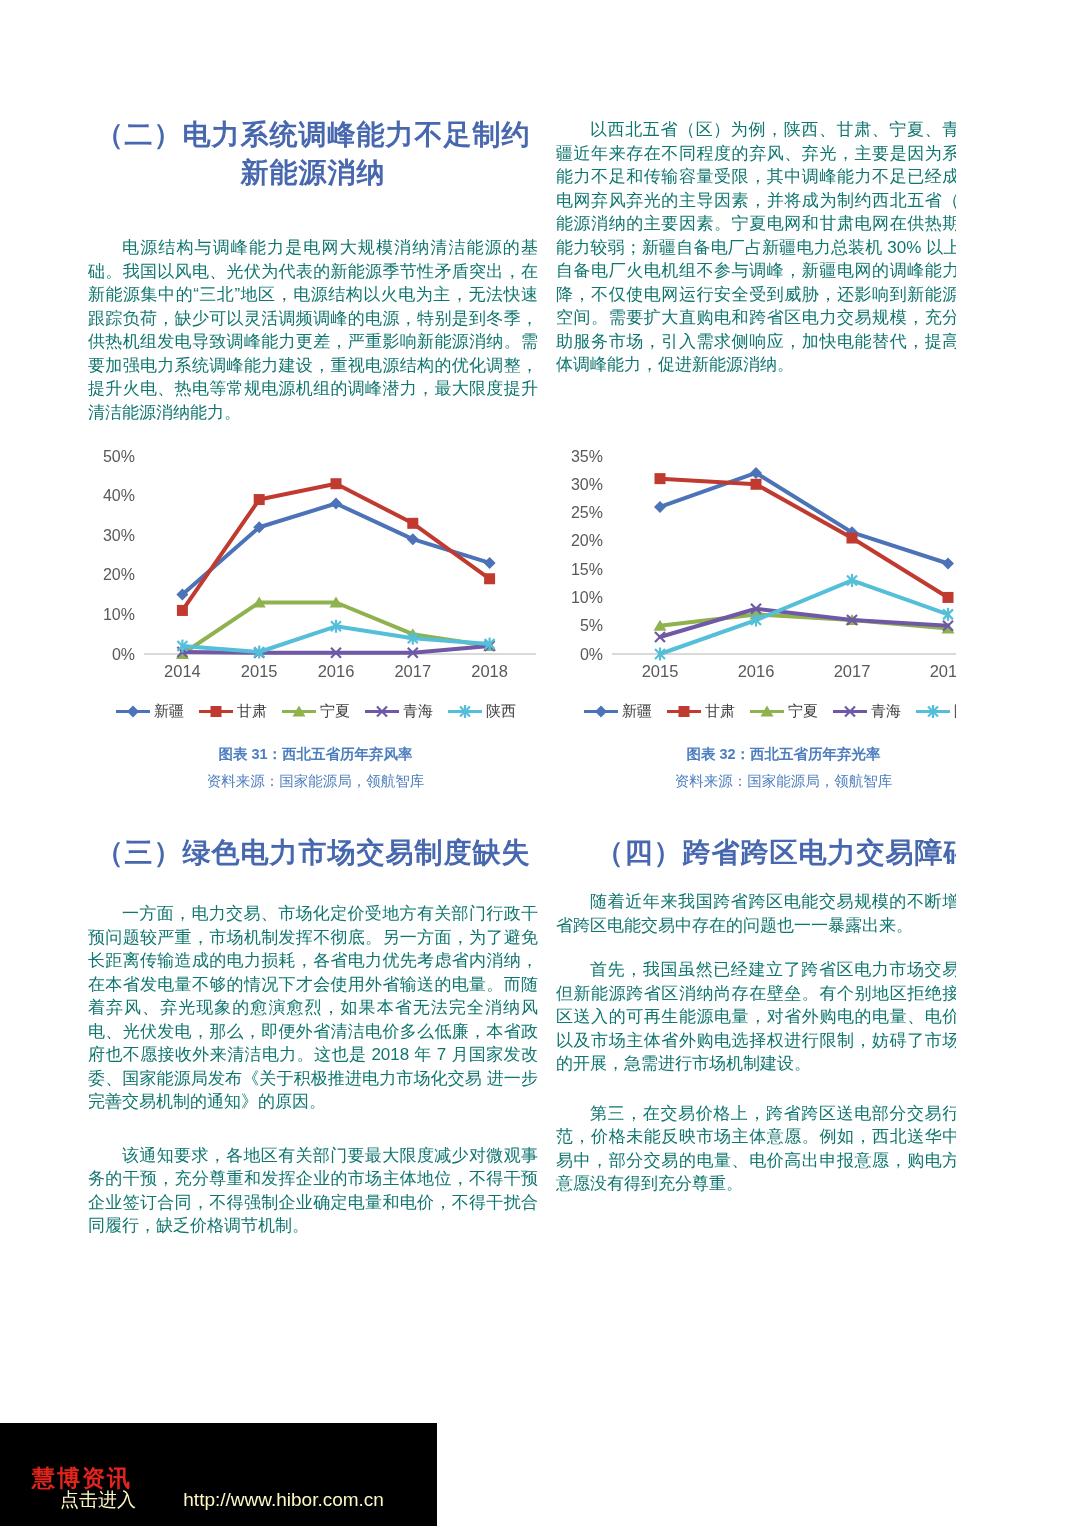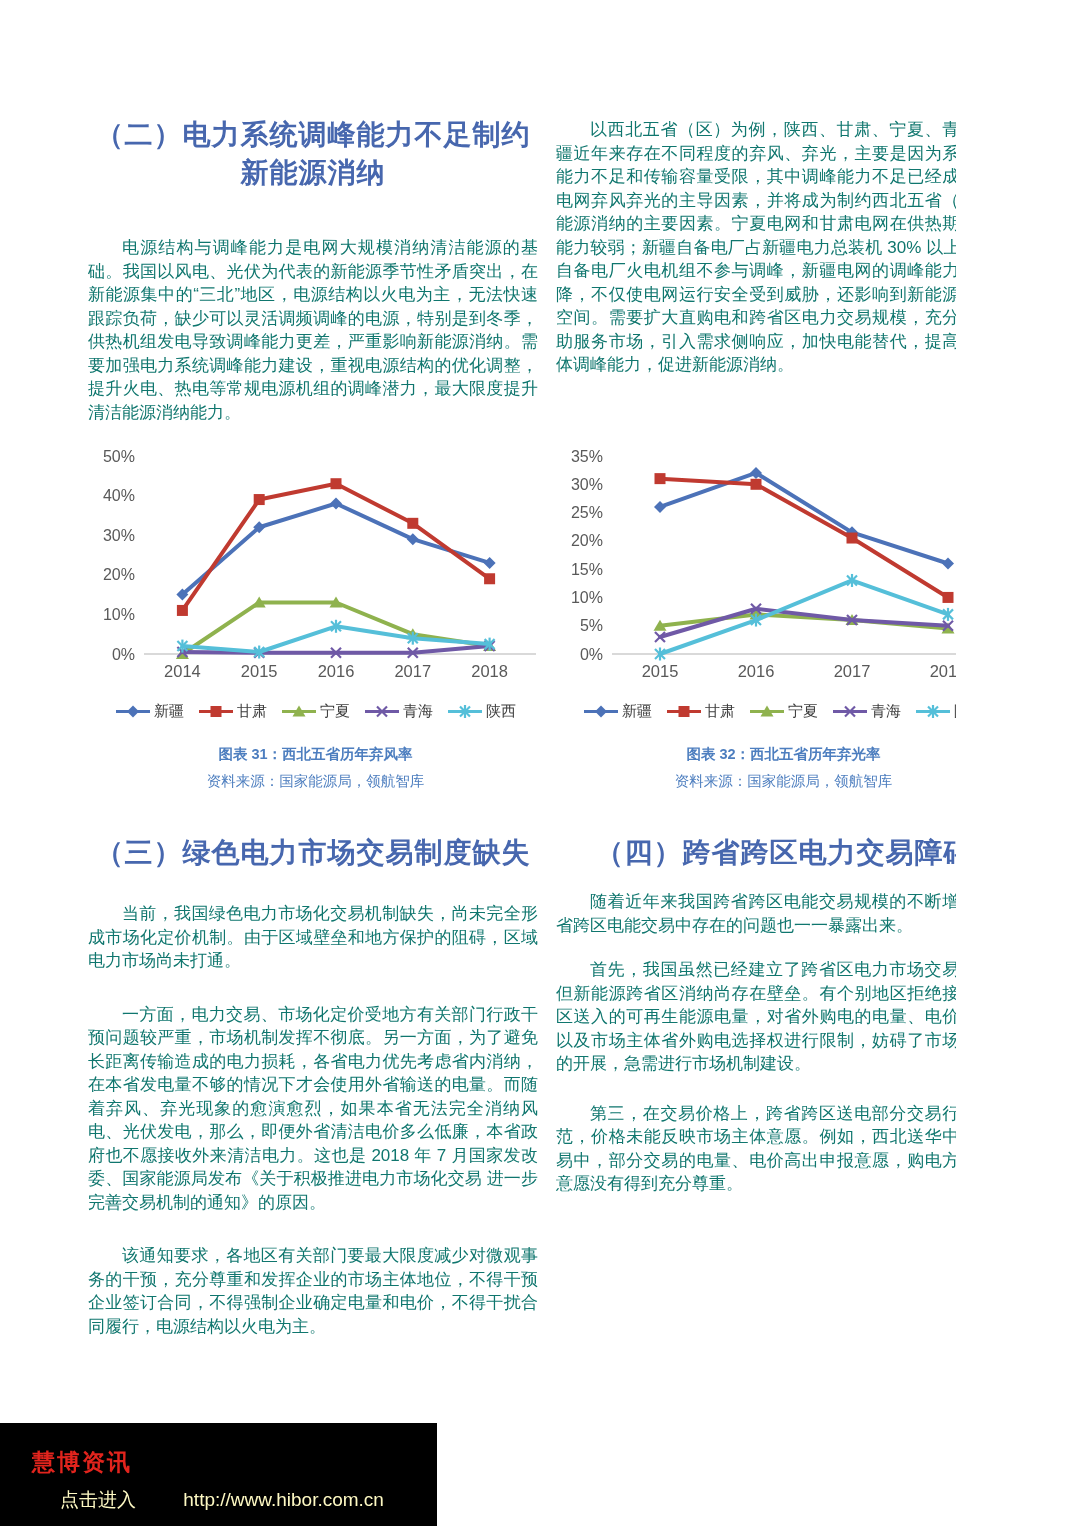--- a/index.html
+++ b/index.html
@@ -38,21 +38,21 @@
   }
   .legend-item{display:inline-flex;align-items:center;gap:3px;white-space:nowrap;}
   .cap{margin-top:24px;text-align:center;color:#4d7ebf;font-size:14.5px;font-weight:bold;}
   .src{margin-top:8px;text-align:center;color:#4d7ebf;font-size:14.5px;}
   
   .footer-box{
     left:0;top:1423px;width:437px;height:103px;
     background:#000000;
   }
   .footer-brand{
-    position:absolute;left:32px;top:24px;
+    position:absolute;left:32px;top:40px;
     color:#e2241d;font-size:23px;font-weight:bold;letter-spacing:2px;
   }
   .footer-link-row{
     position:absolute;left:60px;top:64px;
     color:#fef9c3;font-size:19px;white-space:nowrap;
   }
   .footer-link-row .url{margin-left:42px;}
 </style>
 </head>
 <body>
@@ -265,23 +265,22 @@
           </svg>
           <span>陕西</span>
         </span>
       </div>
     <div class="cap">图表 32：西北五省历年弃光率</div>
     <div class="src">资料来源：国家能源局，领航智库</div>
   </div>
 
   <div class="abs" style="left:88px;top:834px;width:450px;">
     <h2 class="sec-heading" style="margin-bottom:30px;">（三）绿色电力市场交易制度缺失</h2>
-    <p class="body-para" style="margin-bottom:30px;">当前，我国绿色电力市场化交易机制缺失，尚未完全形成市场化定价机制。由于区域壁垒和地方保护的阻碍，区域电力市场尚未打通。</p>
     <p class="body-para" style="margin-bottom:30px;">一方面，电力交易、市场化定价受地方有关部门行政干预问题较严重，市场机制发挥不彻底。另一方面，为了避免长距离传输造成的电力损耗，各省电力优先考虑省内消纳，在本省发电量不够的情况下才会使用外省输送的电量。而随着弃风、弃光现象的愈演愈烈，如果本省无法完全消纳风电、光伏发电，那么，即便外省清洁电价多么低廉，本省政府也不愿接收外来清洁电力。这也是 2018 年 7 月国家发改委、国家能源局发布《关于积极推进电力市场化交易 进一步完善交易机制的通知》的原因。</p>
-    <p class="body-para">该通知要求，各地区有关部门要最大限度减少对微观事务的干预，充分尊重和发挥企业的市场主体地位，不得干预企业签订合同，不得强制企业确定电量和电价，不得干扰合同履行，电源结构以火电为主。</p>
+    <p class="body-para">该通知要求，各地区有关部门要最大限度减少对微观事务的干预，充分尊重和发挥企业的市场主体地位，不得干预企业签订合同，不得强制企业确定电量和电价，不得干扰合同履行，缺乏价格调节机制。</p>
   </div>
 
   <div class="abs" style="left:556px;top:834px;width:456px;">
     <h2 class="sec-heading" style="margin-bottom:18px;">（四）跨省跨区电力交易障碍</h2>
     <p class="body-para" style="margin-bottom:21px;">随着近年来我国跨省跨区电能交易规模的不断增大，跨省跨区电能交易中存在的问题也一一暴露出来。</p>
     <p class="body-para" style="">首先，我国虽然已经建立了跨省区电力市场交易平台，但新能源跨省区消纳尚存在壁垒。有个别地区拒绝接纳跨省区送入的可再生能源电量，对省外购电的电量、电价、电力以及市场主体省外购电选择权进行限制，妨碍了市场化交易的开展，急需进行市场机制建设。</p>
     <p class="body-para">第三，在交易价格上，跨省跨区送电部分交易行为不规范，价格未能反映市场主体意愿。例如，西北送华中跨区交易中，部分交易的电量、电价高出申报意愿，购电方的价格意愿没有得到充分尊重。</p>
   </div>
 
   <div class="footer-box abs">

